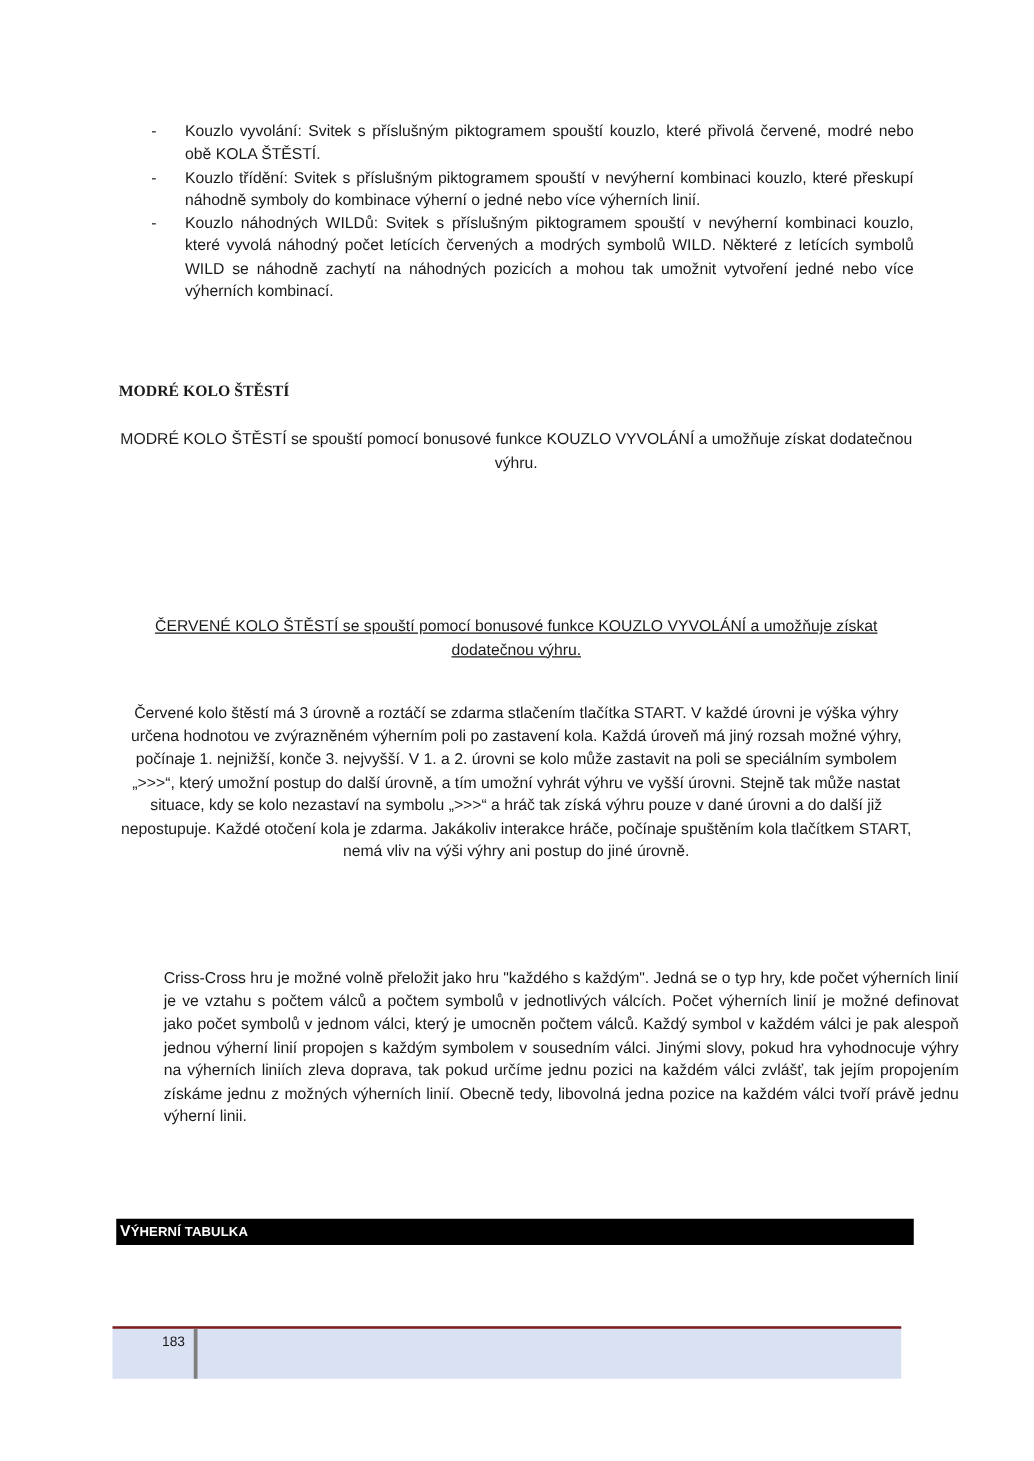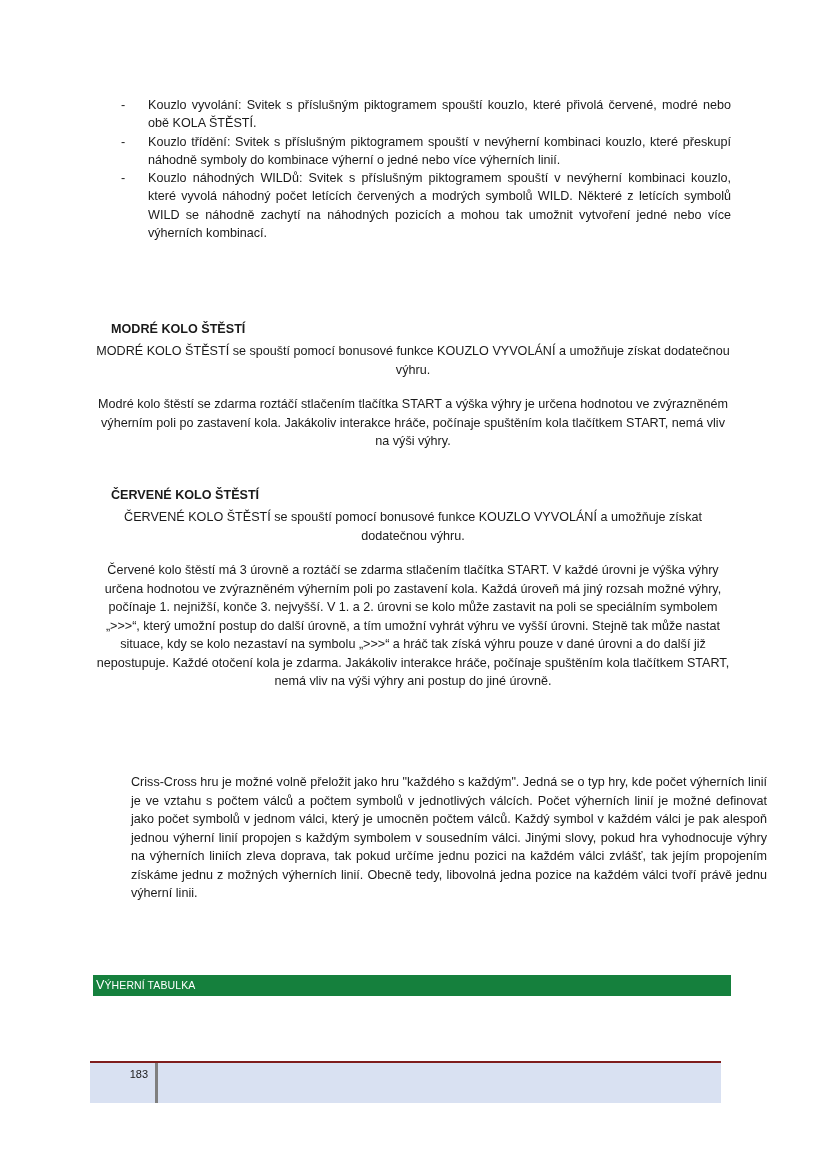--- a/index.html
+++ b/index.html
@@ -34,39 +34,40 @@
     }
     .bullets li .dash {
       position: absolute;
       left: 26px;
       top: 0;
     }
     .bullets li b { font-weight: normal; }
     h3 {
       font-size: 12.6px;
       font-weight: bold;
-      margin: 16px;
+      margin: 0;
       line-height: 18px;
+      font-family: Liberation Serif, serif;
     }
     p {
       margin: 0;
       text-align: center;
     }
     p.justify { text-align: justify; margin-left: 36px; }
     .abs { position: absolute; left: 95px; width: 636px; }
     .blue-bar {
       position: absolute;
       left: 93px;
       top: 975px;
       width: 638px;
       height: 21px;
-      background: #15803d;
+      background: #000000;
       color: #ffffff;
       font-size: 10.5px;
-      font-weight: normal;
+      font-weight: bold;
       line-height: 21px;
       padding-left: 3px;
       box-sizing: border-box;
       letter-spacing: 0.1px;
     }
     .blue-bar .big { font-size: 12.6px; }
     .footer {
       position: absolute;
       left: 90px;
       top: 1061px;
@@ -116,24 +117,22 @@
       </li>
       <li>
         <span class="dash">-</span>
         <b>Kouzlo náhodných WILDů</b><span>: Svitek s příslušným piktogramem spouští v nevýherní kombinaci kouzlo, které vyvolá náhodný počet letících červených a modrých symbolů WILD. Některé z letících symbolů WILD se náhodně zachytí na náhodných pozicích a mohou tak umožnit vytvoření jedné nebo více výherních kombinací.</span>
       </li>
     </ul>
   </div>
 
   <h3 class="abs" style="top:304px;">MODRÉ KOLO ŠTĚSTÍ</h3>
   <p class="abs" style="top:342px; font-size:12.6px; line-height:18.5px;">MODRÉ KOLO ŠTĚSTÍ se spouští pomocí bonusové funkce KOUZLO VYVOLÁNÍ a umožňuje získat dodatečnou výhru.</p>
-  <p class="abs" style="top:395px; font-size:12.6px; line-height:18.5px;">Modré kolo štěstí se zdarma roztáčí stlačením tlačítka START a výška výhry je určena hodnotou ve zvýrazněném výherním poli po zastavení kola. Jakákoliv interakce hráče, počínaje spuštěním kola tlačítkem START, nemá vliv na výši výhry.</p>
 
-  <h3 class="abs" style="top:470px;">ČERVENÉ KOLO ŠTĚSTÍ</h3>
-  <p class="abs" style="top:508px; font-size:12.6px; line-height:18.5px;">ČERVENÉ KOLO ŠTĚSTÍ se spouští pomocí bonusové funkce KOUZLO VYVOLÁNÍ a umožňuje získat dodatečnou výhru.</p>
+  <p class="abs" style="top:492px; font-size:12.6px; line-height:18.5px;text-decoration:underline;">ČERVENÉ KOLO ŠTĚSTÍ se spouští pomocí bonusové funkce KOUZLO VYVOLÁNÍ a umožňuje získat dodatečnou výhru.</p>
   <p class="abs" style="top:561px; font-size:12.6px; line-height:18.5px;">Červené kolo štěstí má 3 úrovně a roztáčí se zdarma stlačením tlačítka START. V každé úrovni je výška výhry určena hodnotou ve zvýrazněném výherním poli po zastavení kola. Každá úroveň má jiný rozsah možné výhry, počínaje 1. nejnižší, konče 3. nejvyšší. V 1. a 2. úrovni se kolo může zastavit na poli se speciálním symbolem „&gt;&gt;&gt;“, který umožní postup do další úrovně, a tím umožní vyhrát výhru ve vyšší úrovni. Stejně tak může nastat situace, kdy se kolo nezastaví na symbolu „&gt;&gt;&gt;“ a hráč tak získá výhru pouze v dané úrovni a do další již nepostupuje. Každé otočení kola je zdarma. Jakákoliv interakce hráče, počínaje spuštěním kola tlačítkem START, nemá vliv na výši výhry ani postup do jiné úrovně.</p>
 
   <p class="abs justify" style="top:773px; font-size:12.6px; line-height:18.5px;">Criss-Cross hru je možné volně přeložit jako hru "každého s každým". Jedná se o typ hry, kde počet výherních linií je ve vztahu s počtem válců a počtem symbolů v jednotlivých válcích. Počet výherních linií je možné definovat jako počet symbolů v jednom válci, který je umocněn počtem válců. Každý symbol v každém válci je pak alespoň jednou výherní linií propojen s každým symbolem v sousedním válci. Jinými slovy, pokud hra vyhodnocuje výhry na výherních liniích zleva doprava, tak pokud určíme jednu pozici na každém válci zvlášť, tak jejím propojením získáme jednu z možných výherních linií. Obecně tedy, libovolná jedna pozice na každém válci tvoří právě jednu výherní linii.</p>
 
   <div class="blue-bar">
     <span class="big">V</span><span>ÝHERNÍ TABULKA</span>
   </div>
 
   <div class="footer">
     <span class="num">183</span>

